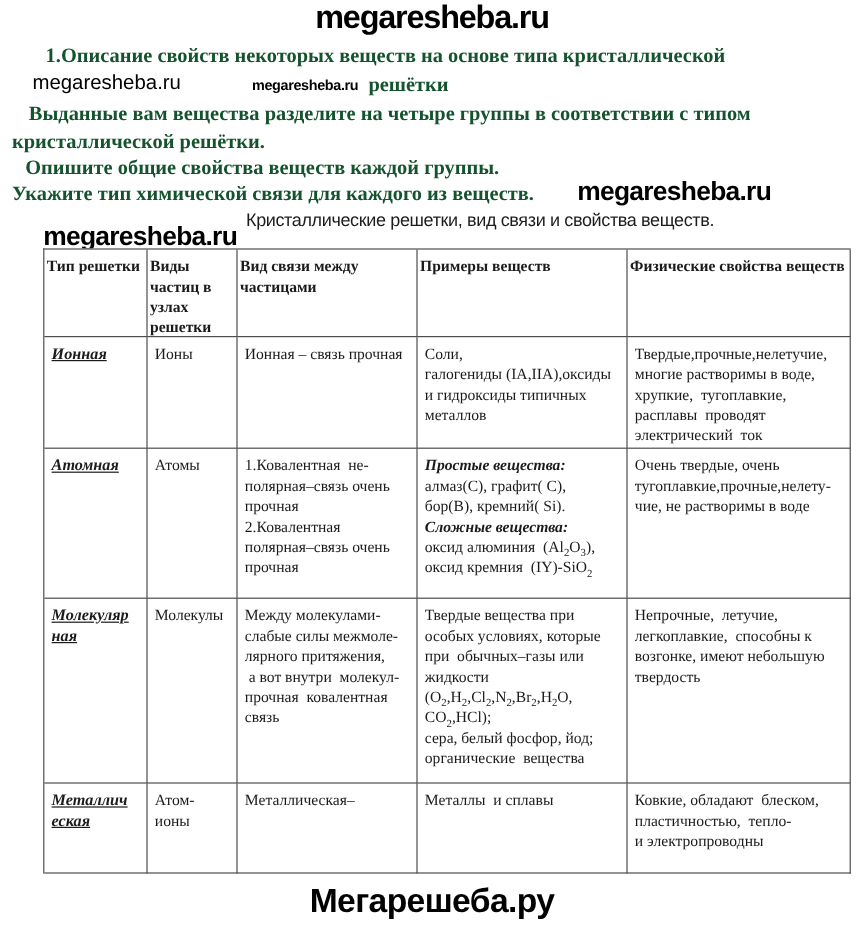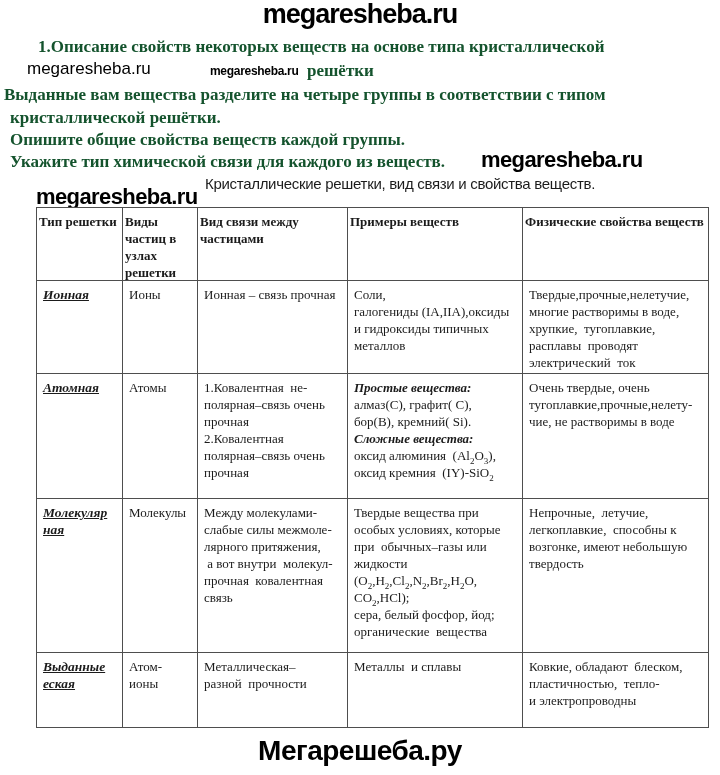--- a/index.html
+++ b/index.html
@@ -25,23 +25,23 @@
   .wm-row-molec-right   { left:524px; top:565px; font-size:22px; letter-spacing:-0.6px; }
   .wm-row-molec-center  { left:177px; top:598px; font-size:22px; letter-spacing:-0.6px; }
   .wm-footer            { left:50%; top:737px; transform:translateX(-50%); font-size:28px; letter-spacing:-0.5px;text-align:right; }
   
   .intro-line {
     position:absolute; font-weight:bold; font-size:17px;
     white-space:nowrap; color:#14532d; line-height:1.2;
   }
   .il-h1 { left:38px;  top:37px; }
   .il-h2 { left:307px; top:61px; }
-  .il-p1a{ left:4px;  top:85px; }
+  .il-p1a{ left:24px;  top:85px; }
   .il-p1b{ left:10px;  top:108px;text-align:right; }
-  .il-p2 { left:10px;  top:130px;text-align:right; }
+  .il-p2 { left:21px;  top:130px;text-align:right; }
   .il-p3 { left:10px;  top:152px; }
   
   .caption {
     position:absolute; left:205px; top:175px;
     font-family:"Liberation Sans", sans-serif; font-weight:normal;
     font-size:15px; letter-spacing:-0.3px; white-space:nowrap; color:#1c1c1c;
   }
   
   .tbl {
     position:absolute; left:36px; top:207px;
@@ -172,30 +172,29 @@
         <div class="ln">сера, белый фосфор, йод;</div>
         <div class="ln">органические  вещества</div>
       </div>
       <div class="cell">
         <div class="ln">Непрочные,  летучие,</div>
         <div class="ln">легкоплавкие,  способны к</div>
         <div class="ln">возгонке, имеют небольшую</div>
         <div class="ln">твердость</div>
       </div>
       <div class="cell">
-        <div class="ln type">Выданные</div>
+        <div class="ln type">Металлич</div>
         <div class="ln type">еская</div>
       </div>
       <div class="cell">
         <div class="ln">Атом-</div>
         <div class="ln">ионы</div>
       </div>
       <div class="cell">
         <div class="ln">Металлическая–</div>
-        <div class="ln">разной  прочности</div>
       </div>
       <div class="cell">
         <div class="ln">Металлы  и сплавы</div>
       </div>
       <div class="cell">
         <div class="ln">Ковкие, обладают  блеском,</div>
         <div class="ln">пластичностью,  тепло-</div>
         <div class="ln">и электропроводны</div>
       </div>
     </div>

